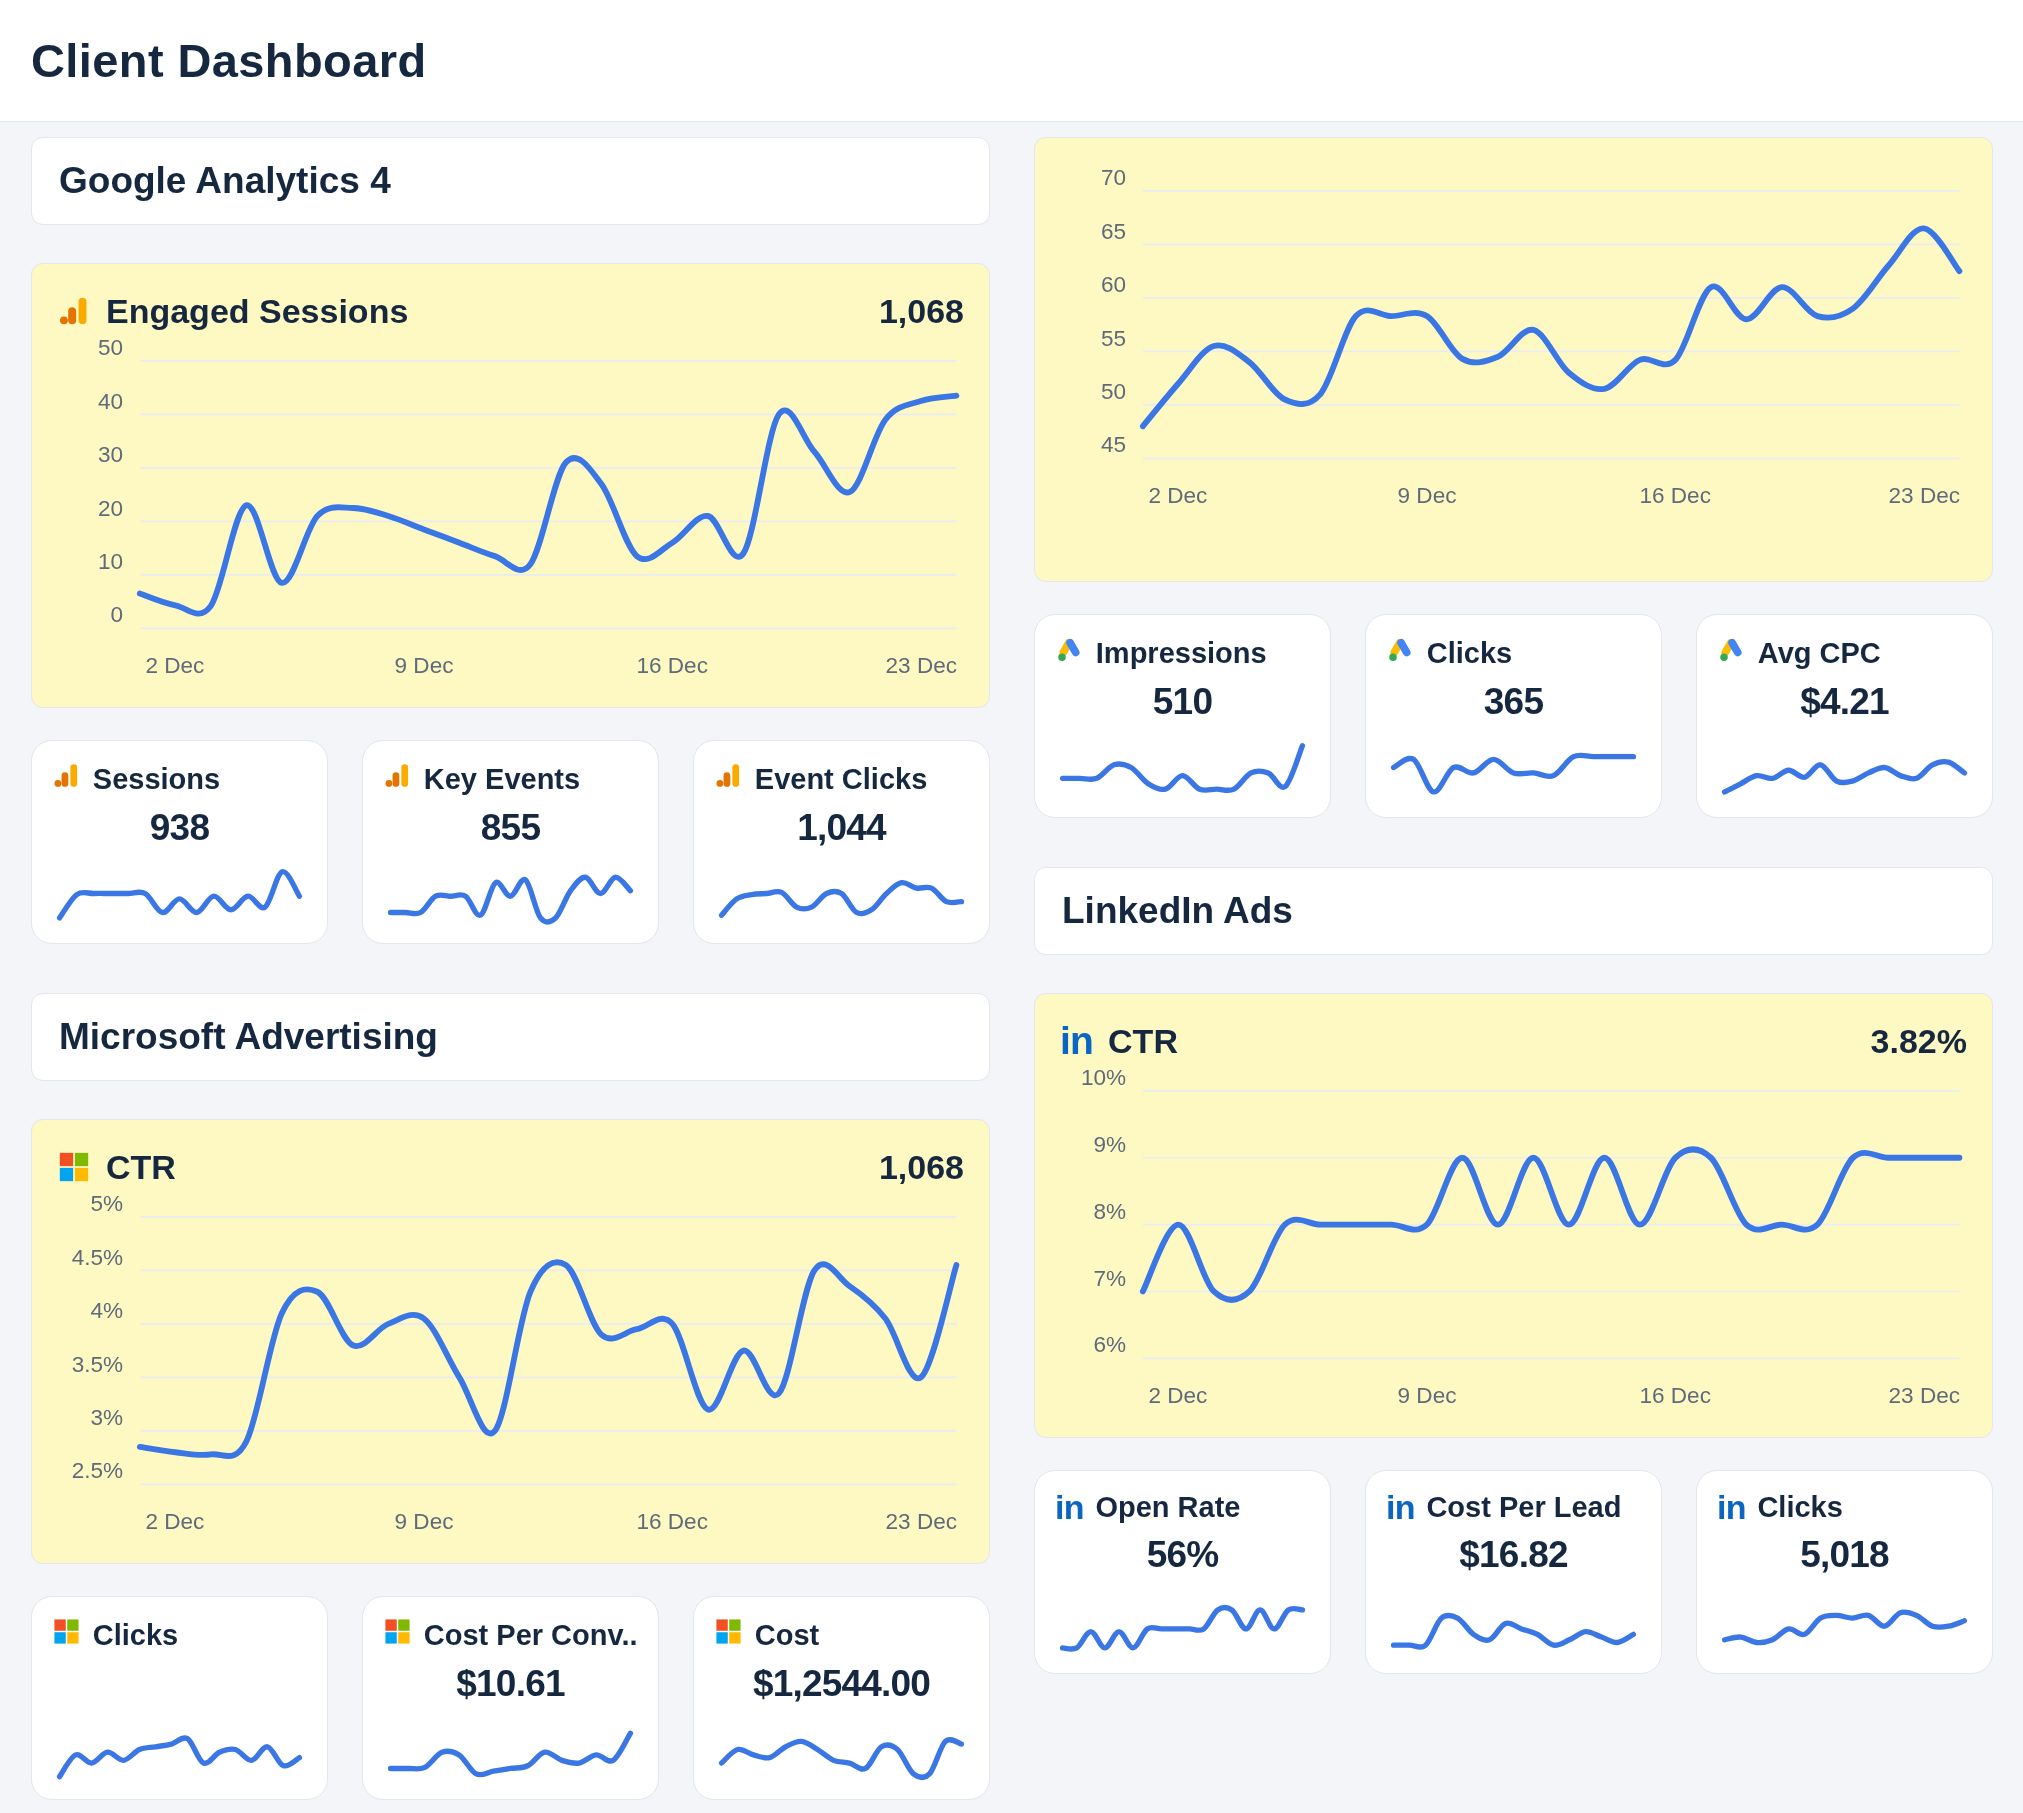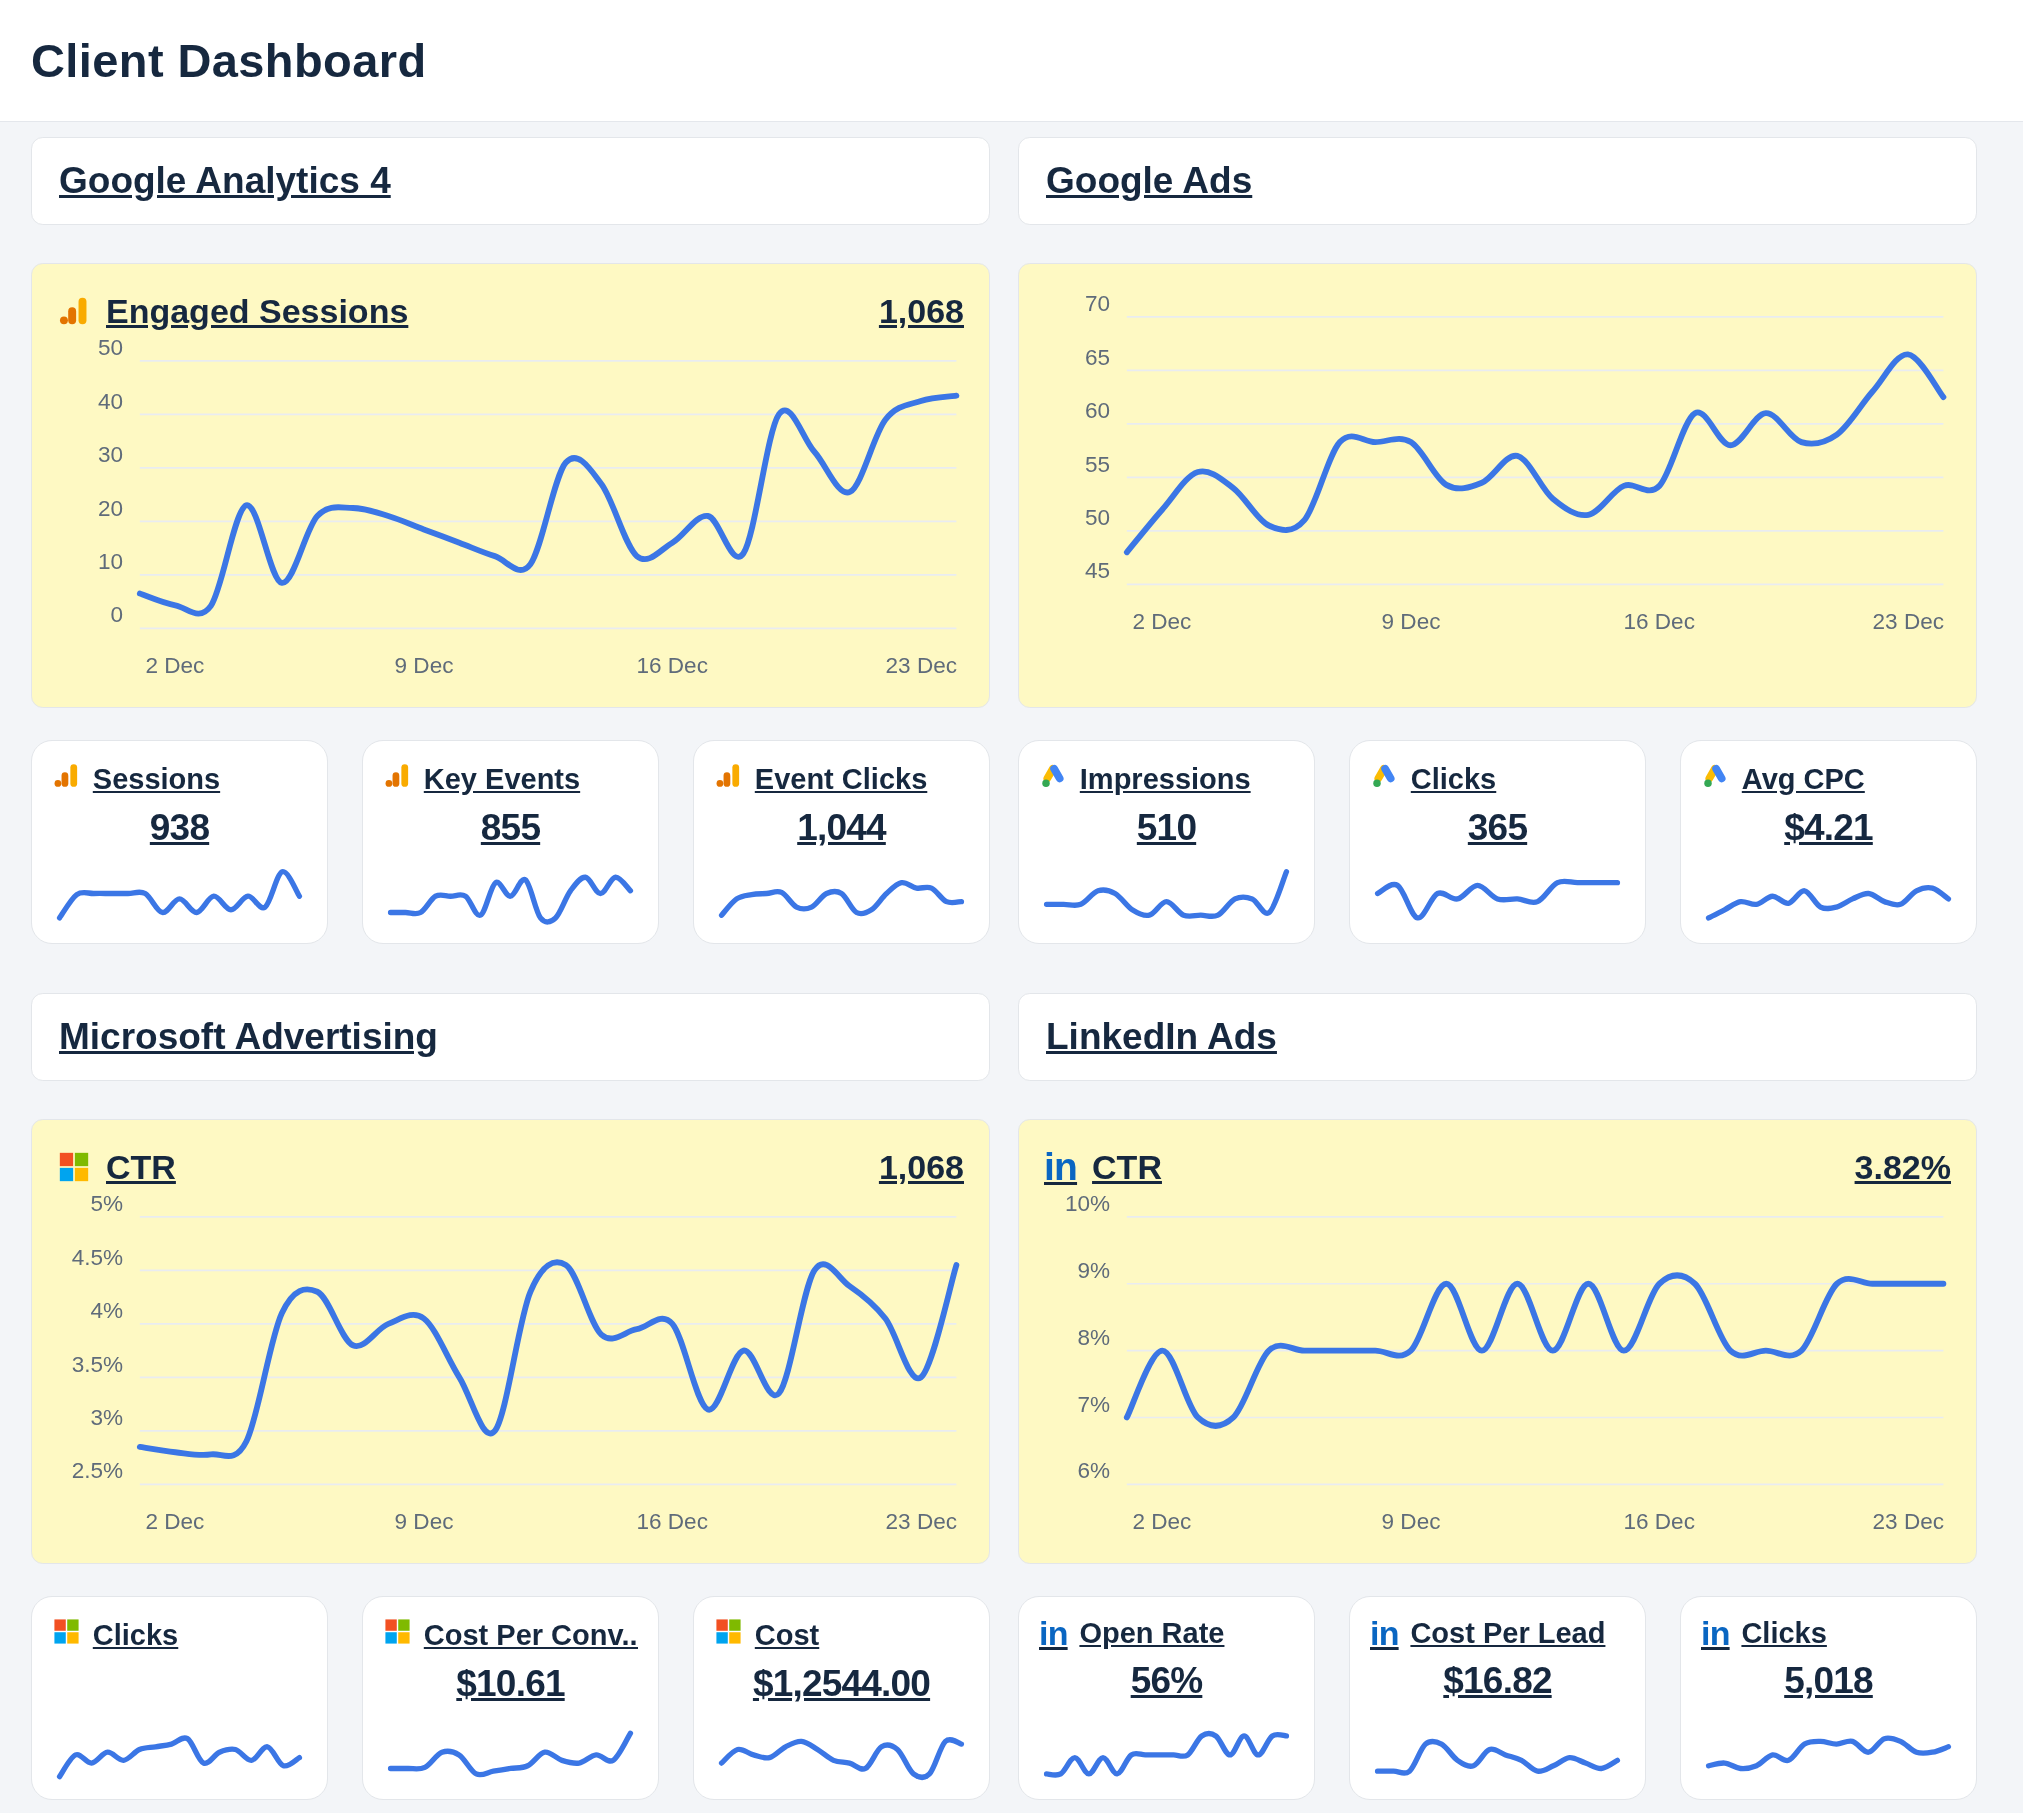--- a/index.html
+++ b/index.html
@@ -11,21 +11,21 @@
     color: #16283f;
     overflow: hidden;
   }
   .app-header {
     height: 122px; background: #ffffff;
     border-bottom: 1.7px solid #e4e7ec;
     display: flex; align-items: center; padding: 0 31px;
   }
   .page-title { font-size: 47px; font-weight: bold; margin: 0; color:#16283f; letter-spacing: 0.4px; text-align: center; }
   .main { padding: 15px 31px 0; }
-  .grid { display: flex; gap: 28px; text-decoration: underline; }
+  .grid { display: flex; gap: 44px; }
   .col { width: 959px; display: flex; flex-direction: column; }
   .section-card {
     height: 88px; background: #fff;
     border: 1.7px solid #e3e6ea; border-radius: 11.8px;
     display: flex; align-items: center; padding: 0 27px;
     margin-bottom: 38px;
   }
   .section-title { font-size: 37px; font-weight: bold; }
   .chart-card {
     height: 445px; background: #fef9c3;
@@ -238,23 +238,20 @@
           <svg class="spark" viewBox="0 0 310 84">
               <path d="M9.0 58.5 C12.2 55.8,22.0 43.6,28.5 42.0 C35.0 40.4,41.4 47.0,47.9 48.6 C54.4 50.3,60.9 53.5,67.4 51.9 C73.9 50.3,80.4 42.0,86.9 38.7 C93.4 35.4,99.8 31.5,106.3 32.1 C112.8 32.6,119.3 38.1,125.8 42.0 C132.3 45.9,138.8 52.4,145.3 55.2 C151.8 57.9,158.2 56.9,164.7 58.5 C171.2 60.1,177.7 68.4,184.2 65.1 C190.7 61.8,197.2 42.5,203.7 38.7 C210.2 34.8,216.6 36.5,223.1 42.0 C229.6 47.5,236.1 66.7,242.6 71.7 C249.1 76.6,255.6 78.3,262.1 71.7 C268.6 65.1,275.0 38.1,281.5 32.1 C288.0 26.0,297.8 34.9,301.0 35.4" fill="none" stroke="#3b76e5" stroke-width="6.5" stroke-linecap="round" stroke-linejoin="round"></path>
             </svg>
         </div>
       </div>
 
     </div>
 
     <div class="col">
 
-      <div class="section-card">
-        <div class="section-title">Google Ads</div>
-      </div>
 
       <div class="chart-card">
         <svg class="chart" viewBox="0 0 1077 408">
             <line x1="95" y1="345.0" x2="1072" y2="345.0" stroke="#e9ecf1" stroke-width="2"></line>
             <text x="75" y="338.0" text-anchor="end" fill="#5f6b7a" font-size="27">45</text>
             <line x1="95" y1="281.0" x2="1072" y2="281.0" stroke="#e9ecf1" stroke-width="2"></line>
             <text x="75" y="274.0" text-anchor="end" fill="#5f6b7a" font-size="27">50</text>
             <line x1="95" y1="217.0" x2="1072" y2="217.0" stroke="#e9ecf1" stroke-width="2"></line>
             <text x="75" y="210.0" text-anchor="end" fill="#5f6b7a" font-size="27">55</text>
             <line x1="95" y1="153.0" x2="1072" y2="153.0" stroke="#e9ecf1" stroke-width="2"></line>

